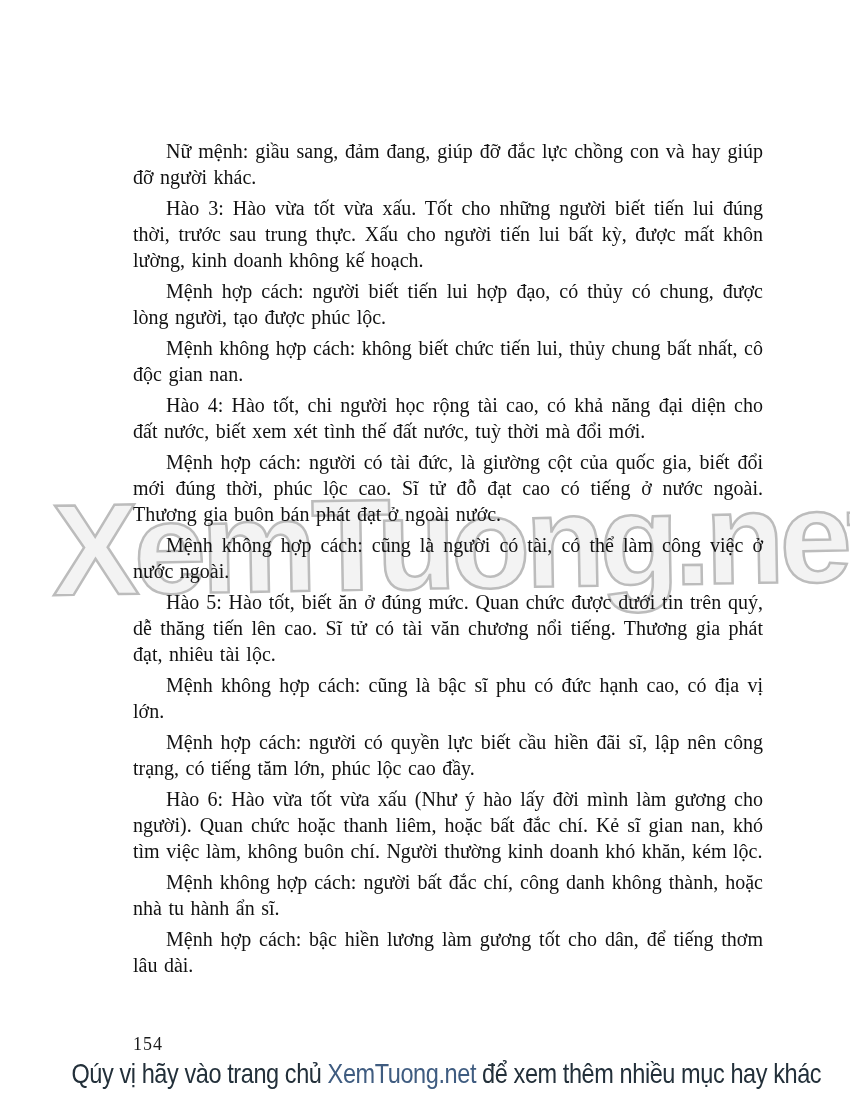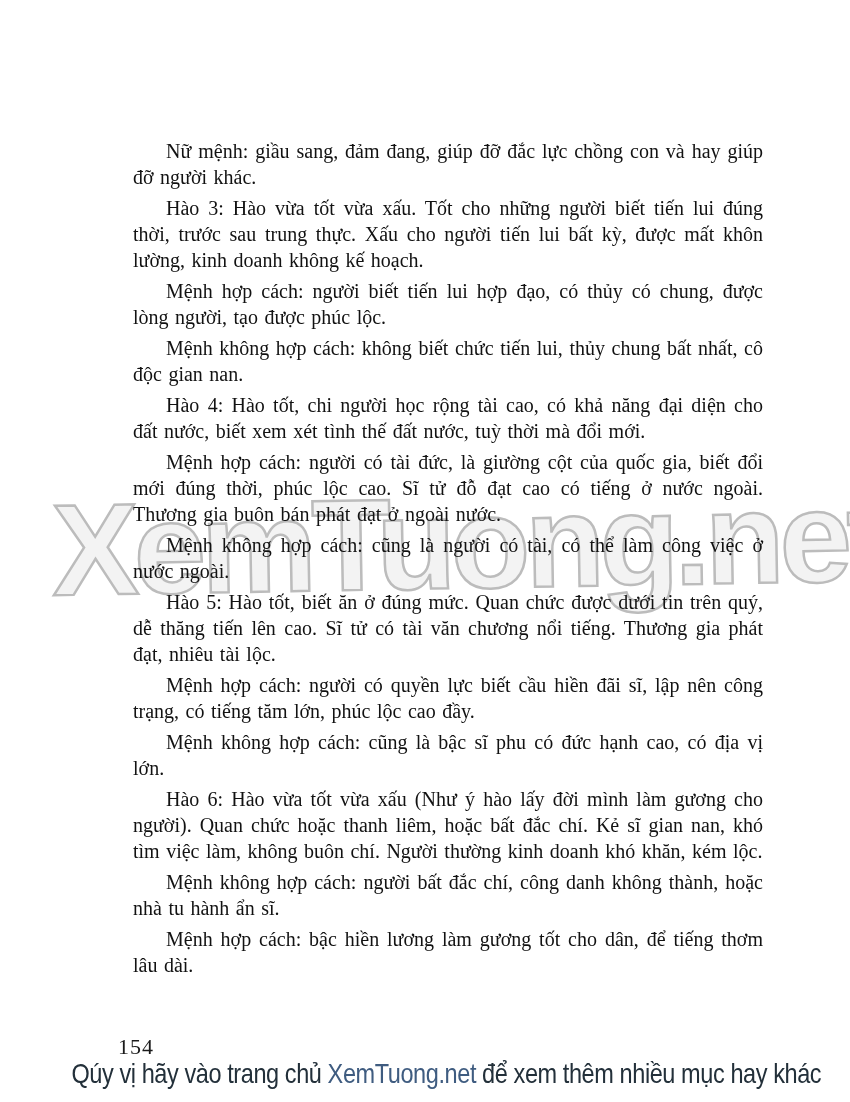--- a/index.html
+++ b/index.html
@@ -46,24 +46,24 @@
   }
   .content p {
     margin: 0 0 5px 0;
     text-indent: 33px;
     word-spacing: 1.5px;
   }
   .lead {
   }
   .pagenum {
     position: absolute;
-    left: 118px;
+    left: 133px;
     top: 1034px;
     z-index: 1;
-    font-size: 22px;
+    font-size: 18px;
     color: #1a1a1a;
     letter-spacing: 1px;
   }
   .footer {
     position: absolute;
     left: 0;
     right: 0;
     top: 1058px;
     z-index: 2;
     text-align: right;
@@ -91,22 +91,22 @@
 
   <div class="content">
     <p><span class="lead"></span><span>Nữ mệnh: giầu sang, đảm đang, giúp đỡ đắc lực chồng con và hay giúp đỡ người khác.</span></p>
     <p><span class="lead">Hào 3:</span><span> Hào vừa tốt vừa xấu. Tốt cho những người biết tiến lui đúng thời, trước sau trung thực. Xấu cho người tiến lui bất kỳ, được mất khôn lường, kinh doanh không kế hoạch.</span></p>
     <p><span class="lead"></span><span>Mệnh hợp cách: người biết tiến lui hợp đạo, có thủy có chung, được lòng người, tạo được phúc lộc.</span></p>
     <p><span class="lead"></span><span>Mệnh không hợp cách: không biết chức tiến lui, thủy chung bất nhất, cô độc gian nan.</span></p>
     <p><span class="lead">Hào 4:</span><span> Hào tốt, chi người học rộng tài cao, có khả năng đại diện cho đất nước, biết xem xét tình thế đất nước, tuỳ thời mà đổi mới.</span></p>
     <p><span class="lead"></span><span>Mệnh hợp cách: người có tài đức, là giường cột của quốc gia, biết đổi mới đúng thời, phúc lộc cao. Sĩ tử đỗ đạt cao có tiếng ở nước ngoài. Thương gia buôn bán phát đạt ở ngoài nước.</span></p>
     <p><span class="lead"></span><span>Mệnh không hợp cách: cũng là người có tài, có thể làm công việc ở nước ngoài.</span></p>
     <p><span class="lead">Hào 5:</span><span> Hào tốt, biết ăn ở đúng mức. Quan chức được dưới tin trên quý, dễ thăng tiến lên cao. Sĩ tử có tài văn chương nổi tiếng. Thương gia phát đạt, nhiêu tài lộc.</span></p>
+    <p><span class="lead"></span><span>Mệnh không hợp cách: cũng là bậc sĩ phu có đức hạnh cao, có địa vị lớn.</span></p>
     <p><span class="lead"></span><span>Mệnh hợp cách: người có quyền lực biết cầu hiền đãi sĩ, lập nên công trạng, có tiếng tăm lớn, phúc lộc cao đầy.</span></p>
-    <p><span class="lead"></span><span>Mệnh không hợp cách: cũng là bậc sĩ phu có đức hạnh cao, có địa vị lớn.</span></p>
     <p><span class="lead">Hào 6:</span><span> Hào vừa tốt vừa xấu (Như ý hào lấy đời mình làm gương cho người). Quan chức hoặc thanh liêm, hoặc bất đắc chí. Kẻ sĩ gian nan, khó tìm việc làm, không buôn chí. Người thường kinh doanh khó khăn, kém lộc.</span></p>
     <p><span class="lead"></span><span>Mệnh không hợp cách: người bất đắc chí, công danh không thành, hoặc nhà tu hành ẩn sĩ.</span></p>
     <p><span class="lead"></span><span>Mệnh hợp cách: bậc hiền lương làm gương tốt cho dân, để tiếng thơm lâu dài.</span></p>
   </div>
 
   <div class="pagenum">154</div>
 
   <div class="footer">
     <span class="squeeze"><span>Qúy vị hãy vào trang chủ </span><span class="brand">XemTuong.net</span><span> để xem thêm nhiều mục hay khác</span></span>
   </div>

